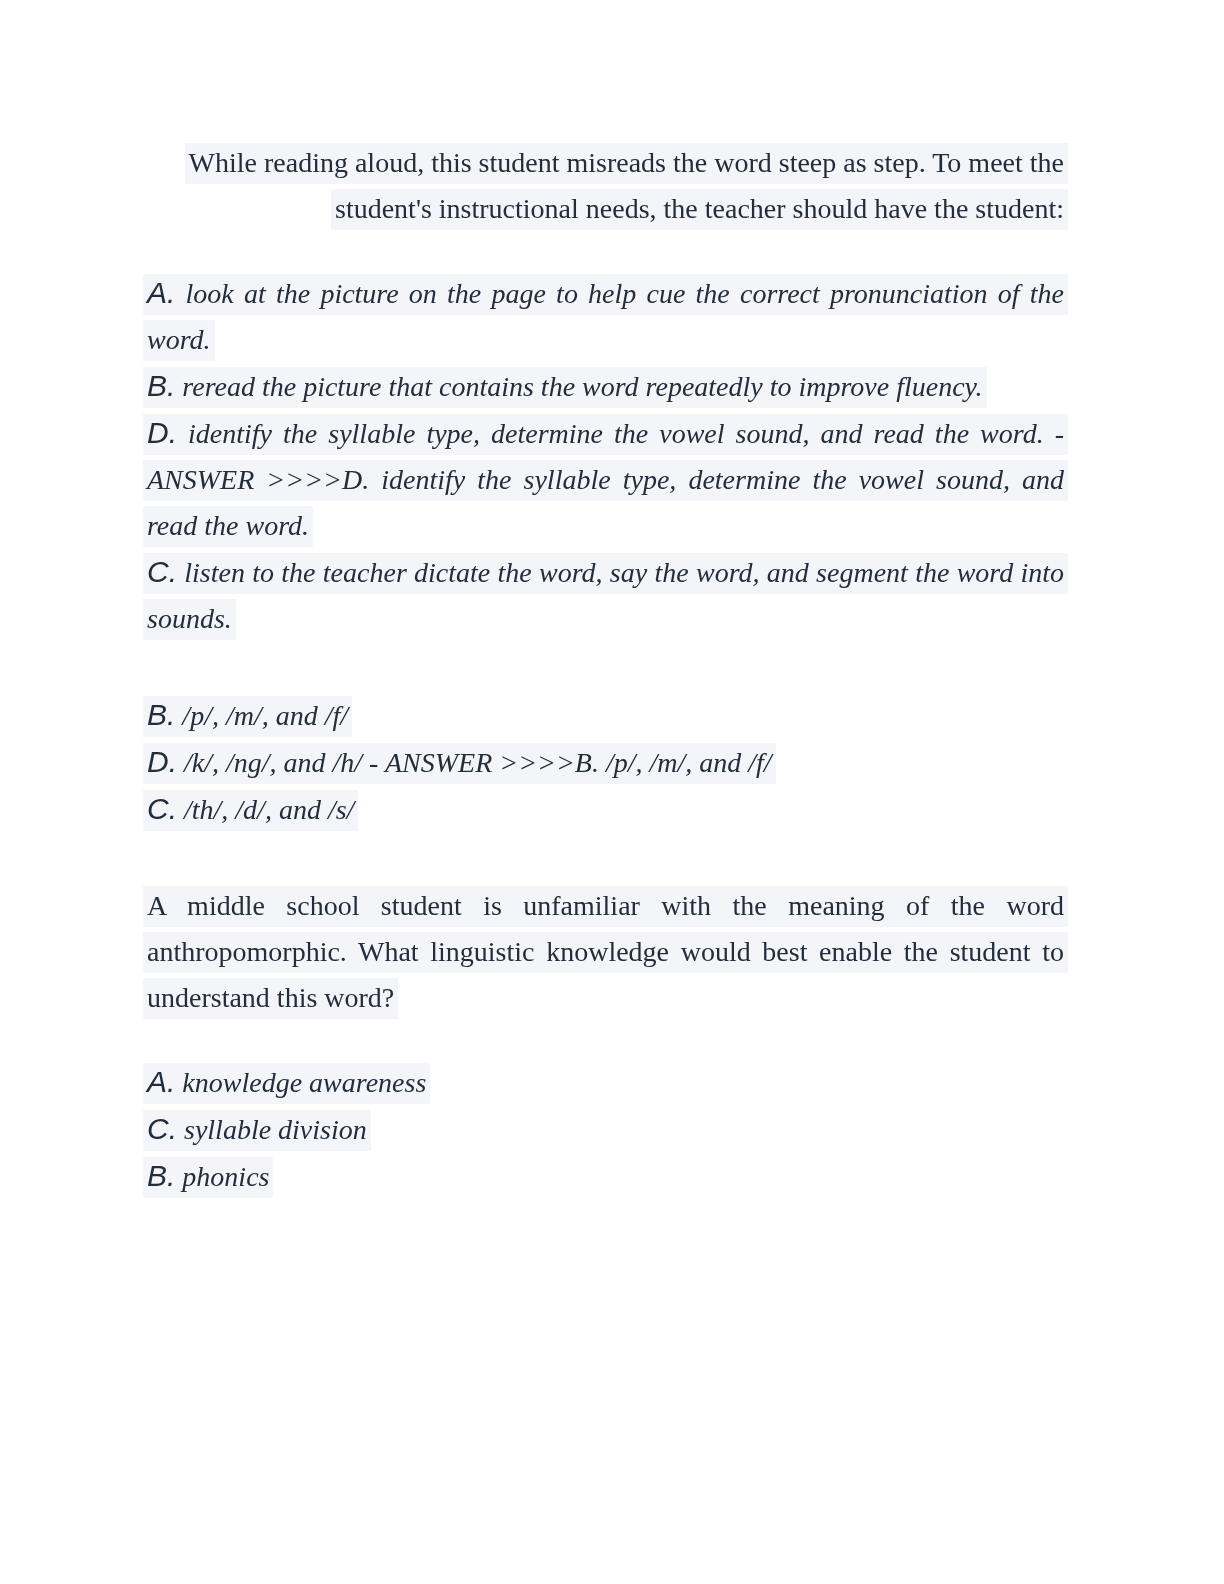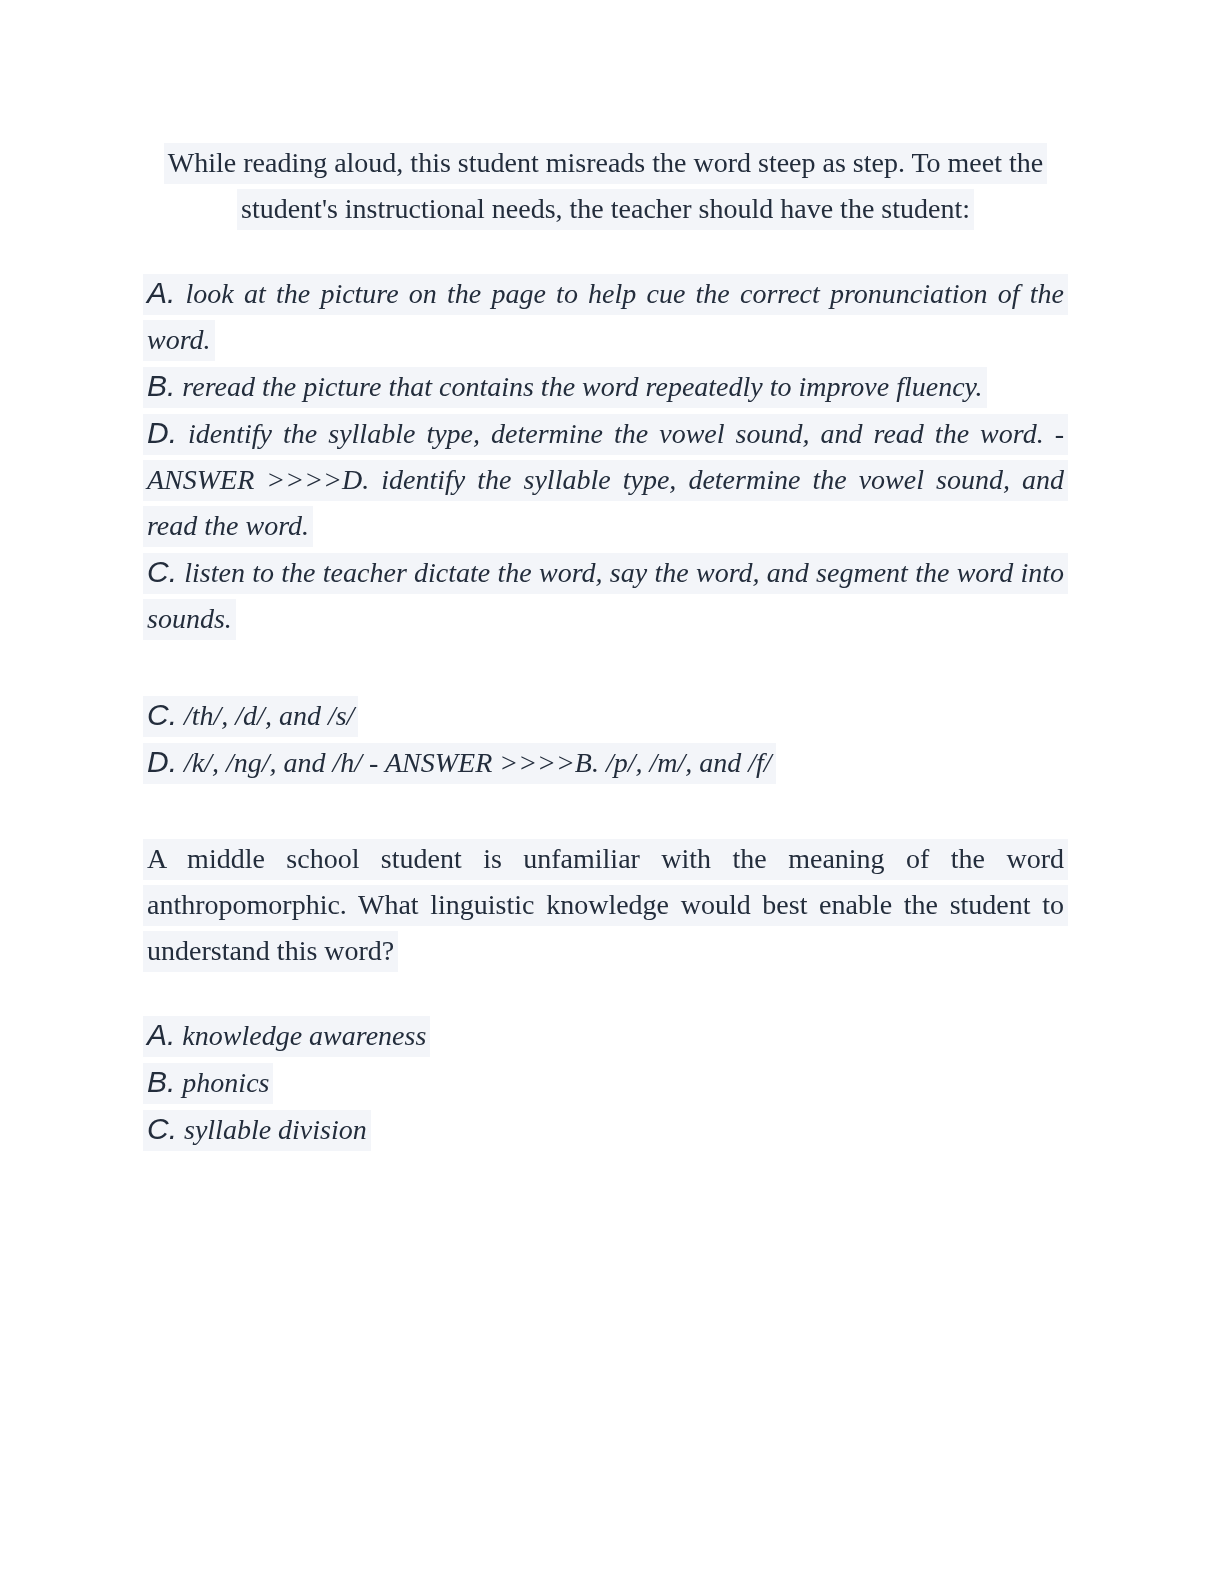--- a/index.html
+++ b/index.html
@@ -12,21 +12,21 @@
     color: #232d3c;
     font-family: "Liberation Serif", "DejaVu Serif", serif;
     font-size: 28px;
     line-height: 46px;
     overflow: hidden;
   }
   p { margin: 0; }
   .question { margin-bottom: 50px; }
   .question:last-child { margin-bottom: 15px; }
   .prompt { text-align: justify; margin-bottom: 38px; }
-  .prompt.ragged { text-align: center; }
+  .prompt.ragged { text-align: right; }
   .option { text-align: justify; font-style: italic; }
   .hl {
     background: #f3f5f9;
     padding: 4px 4px 6px 4px;
     box-decoration-break: clone;
     -webkit-box-decoration-break: clone;
   }
   .letter {
     font-family: "Liberation Sans", "DejaVu Sans", sans-serif;
     font-size: 30px;
@@ -42,27 +42,28 @@
     <div>
       <p class="option"><span class="hl"><span class="letter">A.</span> <span>look at the picture on the page to help cue the correct pronunciation of the word.</span></span></p>
       <p class="option"><span class="hl"><span class="letter">B.</span> <span>reread the picture that contains the word repeatedly to improve fluency.</span></span></p>
       <p class="option"><span class="hl"><span class="letter">D.</span> <span>identify the syllable type, determine the vowel sound, and read the word. - ANSWER &gt;&gt;&gt;&gt;D. identify the syllable type, determine the vowel sound, and read the word.</span></span></p>
       <p class="option"><span class="hl"><span class="letter">C.</span> <span>listen to the teacher dictate the word, say the word, and segment the word into sounds.</span></span></p>
     </div>
   </section>
 
   <section class="question">
     <div>
+      <p class="option"><span class="hl"><span class="letter">B.</span> <span>/p/, /m/, and /f/</span></span></p>
+      <p class="option"><span class="hl"><span class="letter">D.</span> <span>/k/, /ng/, and /h/ - ANSWER &gt;&gt;&gt;&gt;B. /p/, /m/, and /f/</span></span></p>
       <p class="option"><span class="hl"><span class="letter">C.</span> <span>/th/, /d/, and /s/</span></span></p>
-      <p class="option"><span class="hl"><span class="letter">D.</span> <span>/k/, /ng/, and /h/ - ANSWER &gt;&gt;&gt;&gt;B. /p/, /m/, and /f/</span></span></p>
     </div>
   </section>
 
   <section class="question">
     <p class="prompt"><span class="hl">A middle school student is unfamiliar with the meaning of the word anthropomorphic. What linguistic knowledge would best enable the student to understand this word?</span></p>
     <div>
       <p class="option"><span class="hl"><span class="letter">A.</span> <span>knowledge awareness</span></span></p>
+      <p class="option"><span class="hl"><span class="letter">C.</span> <span>syllable division</span></span></p>
       <p class="option"><span class="hl"><span class="letter">B.</span> <span>phonics</span></span></p>
-      <p class="option"><span class="hl"><span class="letter">C.</span> <span>syllable division</span></span></p>
     </div>
   </section>
 
 </div>
 
 </body></html>

